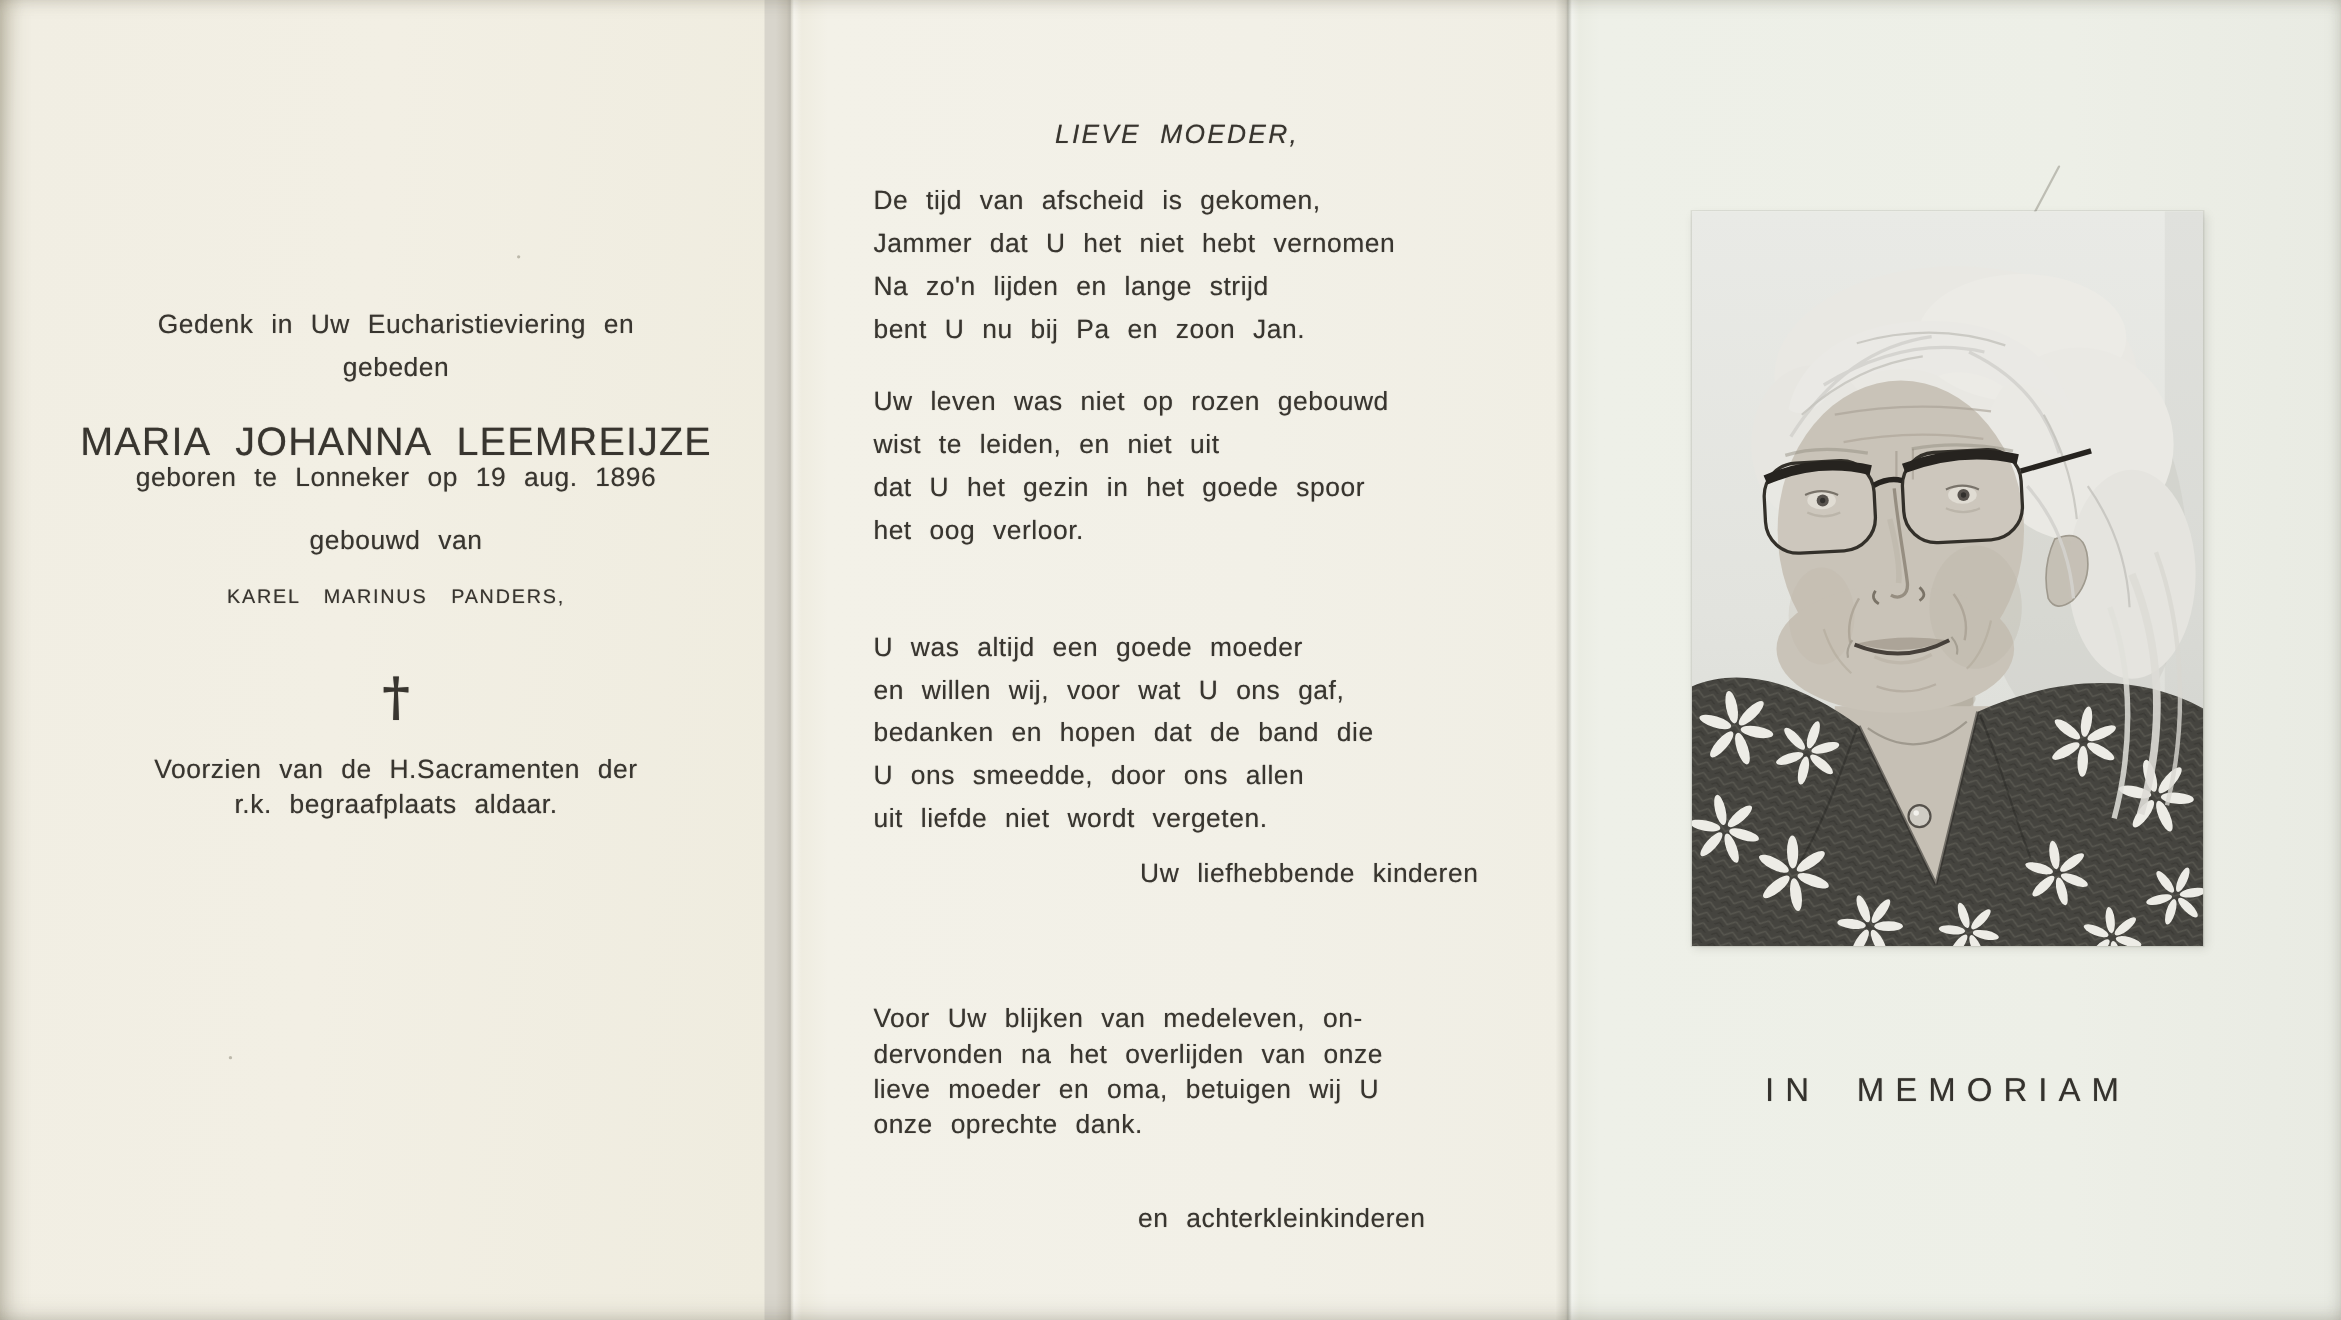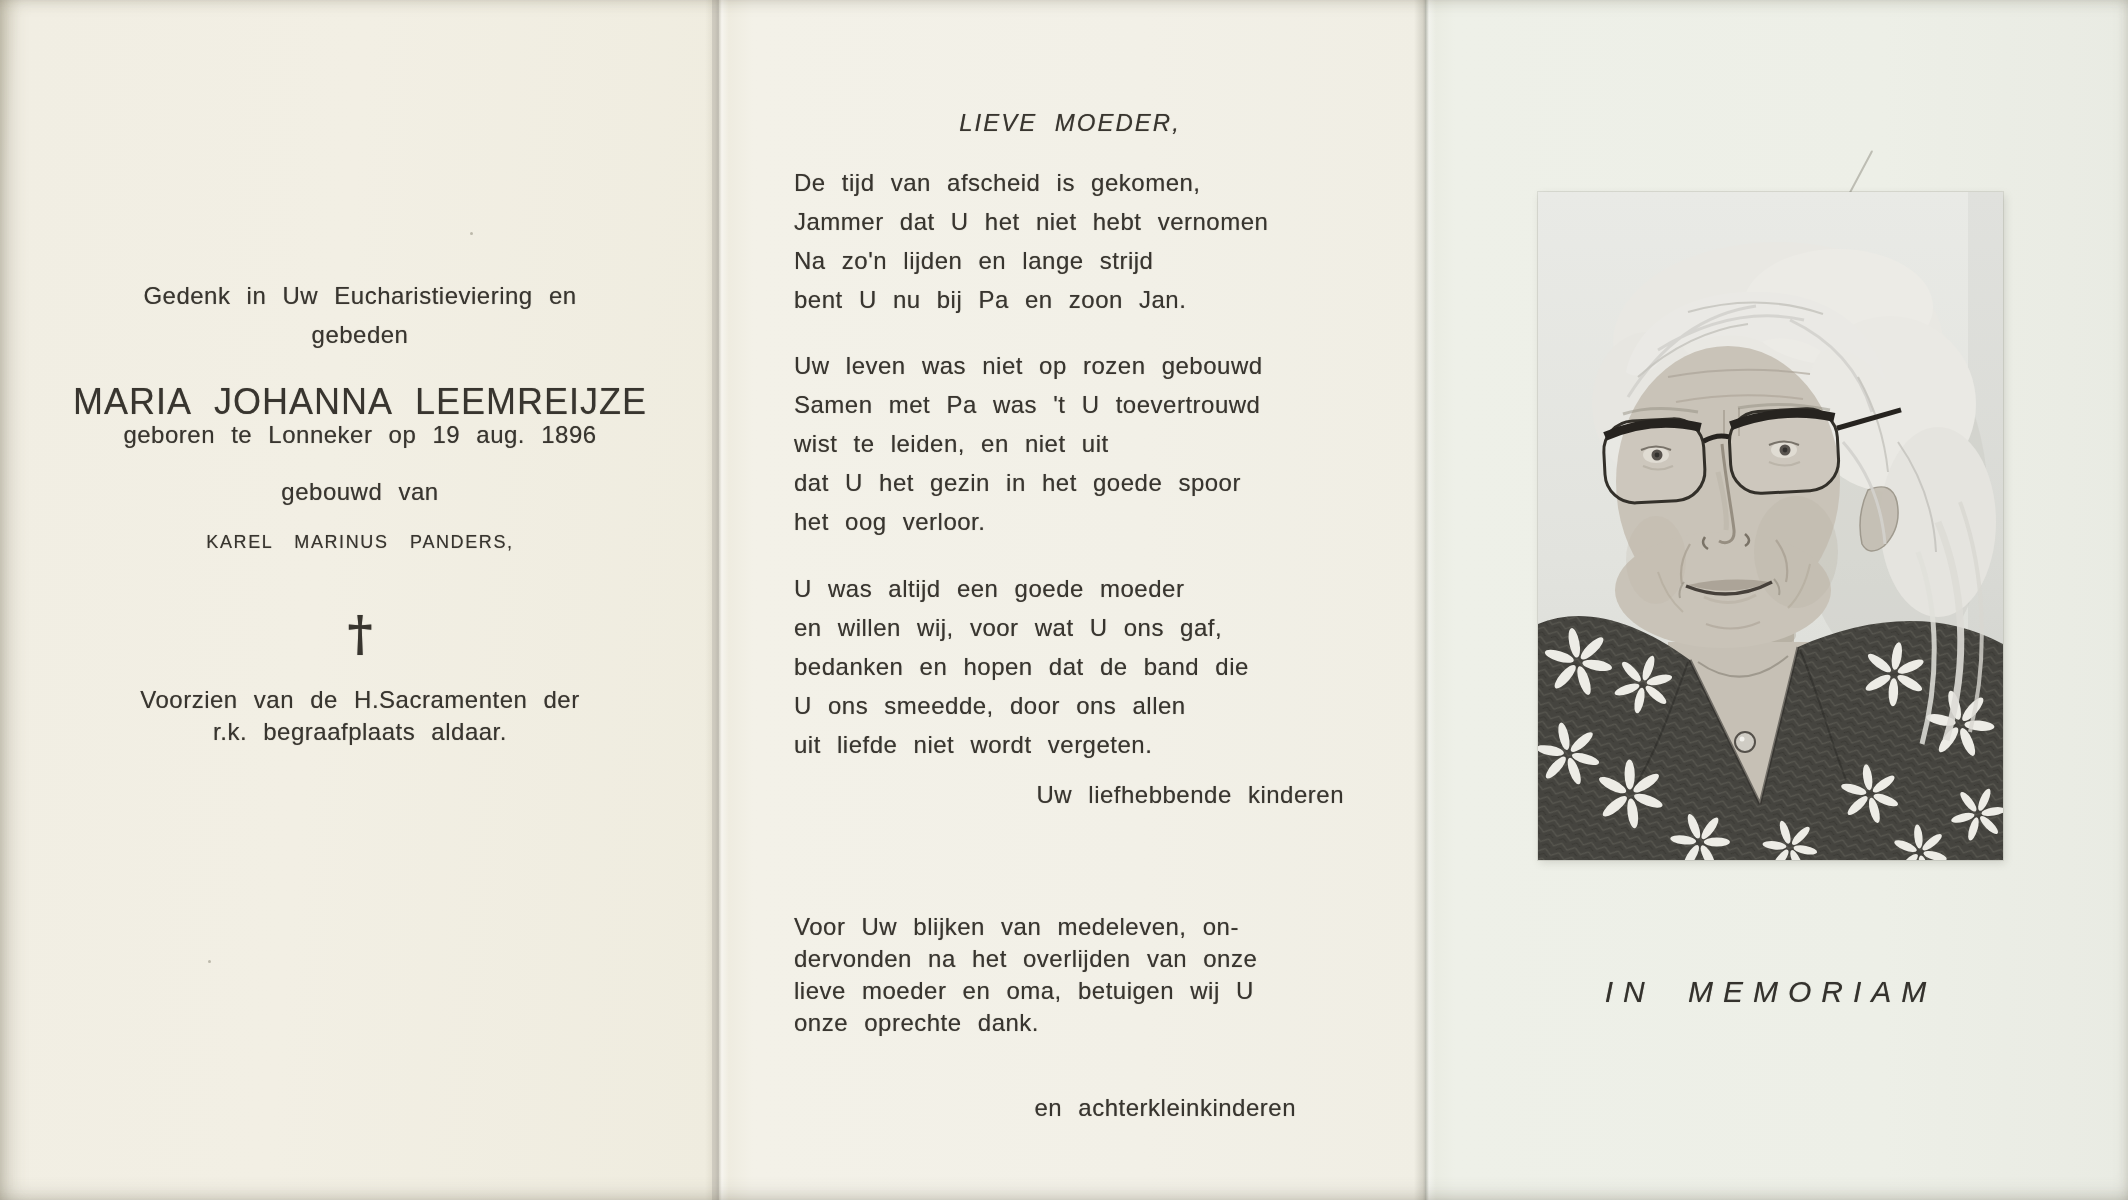--- a/index.html
+++ b/index.html
@@ -1,20 +1,20 @@
 <!DOCTYPE html>
 <html><head>
 <meta charset="utf-8">
 <style>
   html,body{margin:0;padding:0;background:#d8d5cc;}
   #card{position:relative;width:2128px;height:1200px;overflow:hidden;
         font-family:"Liberation Sans",sans-serif;color:#38352f;}
   .panel{position:absolute;top:0;height:1200px;}
   #panel-left{left:0;width:695px;
-    background:linear-gradient(95deg,#e7e3d4 0px,#f1eee3 22px,#f2efe4 45%,#efecdf 100%);padding-left:17px;}
+    background:linear-gradient(95deg,#e7e3d4 0px,#f1eee3 22px,#f2efe4 45%,#efecdf 100%);}
   #panel-middle{left:719px;width:706px;
     background:linear-gradient(90deg,#edeadd 0px,#f3f1e8 34px,#f2f0e7 60%,#f0eee4 100%);}
   #panel-right{left:1425px;width:703px;
     background:linear-gradient(90deg,#e8eae0 0px,#eef0e8 30px,#edefe7 65%,#e9ebe3 100%);}
   .fold{position:absolute;top:0;height:1200px;pointer-events:none;}
   #fold-1{left:705px;width:24px;
     background:linear-gradient(90deg,rgba(140,130,105,0) 0%,rgba(140,130,105,.16) 42%,rgba(90,85,70,.20) 55%,rgba(255,255,255,.50) 70%,rgba(140,130,105,0) 100%);}
   #fold-2{left:1414px;width:22px;
     background:linear-gradient(90deg,rgba(120,118,102,0) 0%,rgba(120,118,102,.22) 40%,rgba(80,80,70,.30) 52%,rgba(255,255,255,.42) 68%,rgba(120,118,102,0) 100%);}
   #scan-edges{position:absolute;inset:0;pointer-events:none;
@@ -70,21 +70,20 @@
 
     <div class="line bodytext poemline soft" style="left:75px;top:163px;width:580px;">
       <div>De tijd van afscheid is gekomen,</div>
       <div>Jammer dat U het niet hebt vernomen</div>
       <div>Na zo'n lijden en lange strijd</div>
       <div>bent U nu bij Pa en zoon Jan.</div>
     </div>
 
     <div class="line bodytext poemline soft" style="left:75px;top:346px;width:580px;">
       <div>Uw leven was niet op rozen gebouwd</div>
-      <div>Samen met Pa was 't U toevertrouwd</div>
       <div>wist te leiden, en niet uit</div>
       <div>dat U het gezin in het goede spoor</div>
       <div>het oog verloor.</div>
     </div>
 
     <div class="line bodytext poemline soft" style="left:75px;top:569px;width:580px;">
       <div>U was altijd een goede moeder</div>
       <div>en willen wij, voor wat U ons gaf,</div>
       <div>bedanken en hopen dat de band die</div>
       <div>U ons smeedde, door ons allen</div>
@@ -209,19 +208,19 @@
         <g transform="rotate(-3 190 260)">
           <rect x="66" y="224" width="100" height="82" rx="30" fill="#ffffff" fill-opacity=".08" stroke="#33302a" stroke-width="3"></rect>
           <rect x="192" y="221" width="108" height="82" rx="30" fill="#ffffff" fill-opacity=".08" stroke="#33302a" stroke-width="3"></rect>
           <path d="M68,238 Q116,220 164,234 M194,234 Q248,217 298,231" stroke="#26231f" stroke-width="9" fill="none"></path>
           <path d="M166,248 Q180,241 192,245" stroke="#26231f" stroke-width="5" fill="none"></path>
           <path d="M300,242 L365,227" stroke="#26231f" stroke-width="5" fill="none"></path>
         </g>
       </svg>
     </div>
 
-    <div class="line ctr soft" id="memorial-title" style="left:113px;top:975px;width:465px;font-style:italic;">IN MEMORIAM</div>
+    <div class="line ctr soft" id="memorial-title" style="left:113px;top:975px;width:465px;">IN MEMORIAM</div>
   </section>
 
   <div class="fold" id="fold-1"></div>
   <div class="fold" id="fold-2"></div>
   <div id="scan-edges"></div>
 </div>
 
 </body></html>

